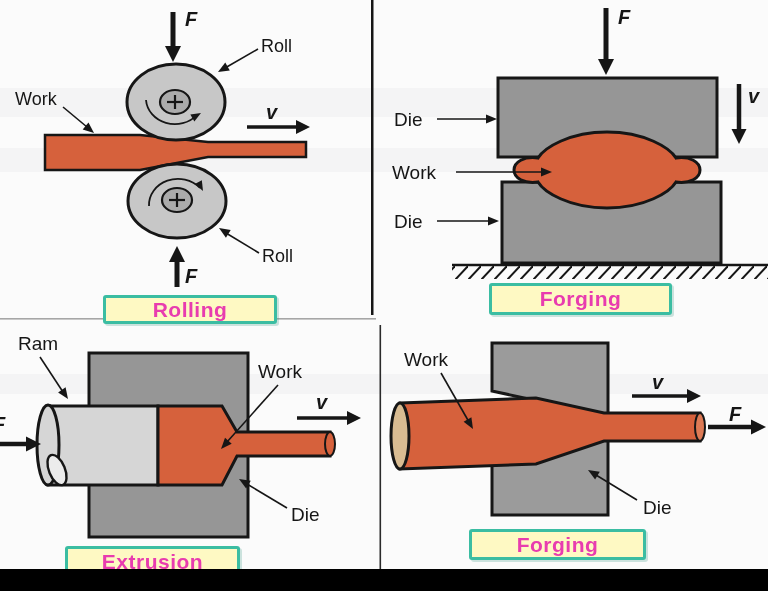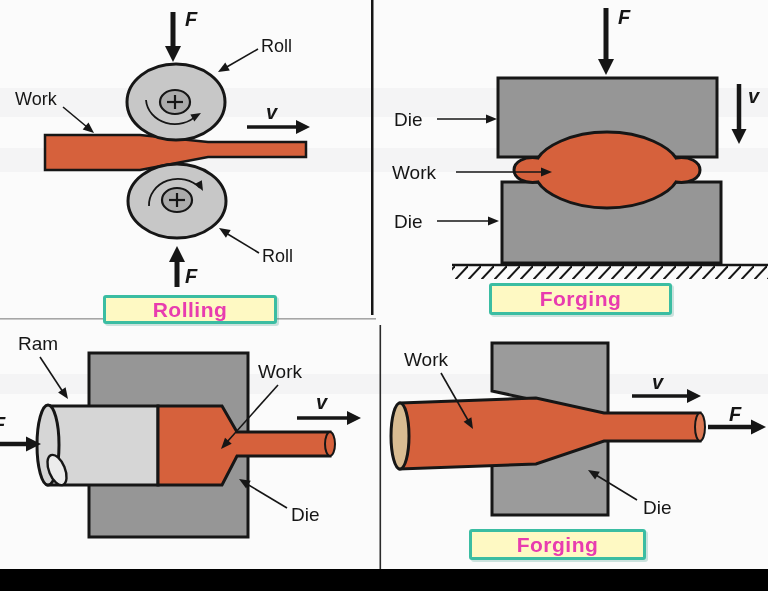--- a/index.html
+++ b/index.html
@@ -165,18 +165,21 @@
     <rect x="0" y="318" width="376" height="1.6" fill="#a6a6a6"></rect>
     <rect x="379.5" y="325" width="1.6" height="245" fill="#2a2a2a"></rect>
   </svg>
 
   <div class="title-box" style="left:103px;top:295px;width:168px;height:23px;">
     <span>Rolling</span>
   </div>
   <div class="title-box" style="left:489px;top:283px;width:177px;height:26px;">
     <span>Forging</span>
   </div>
+  <div class="title-box" style="left:65px;top:546px;width:169px;height:25px;">
+    <span>Extrusion</span>
+  </div>
   <div class="title-box" style="left:469px;top:529px;width:171px;height:25px;">
     <span>Forging</span>
   </div>
 
   <div class="bottom-bar"></div>
 </div>
 
 </body></html>

